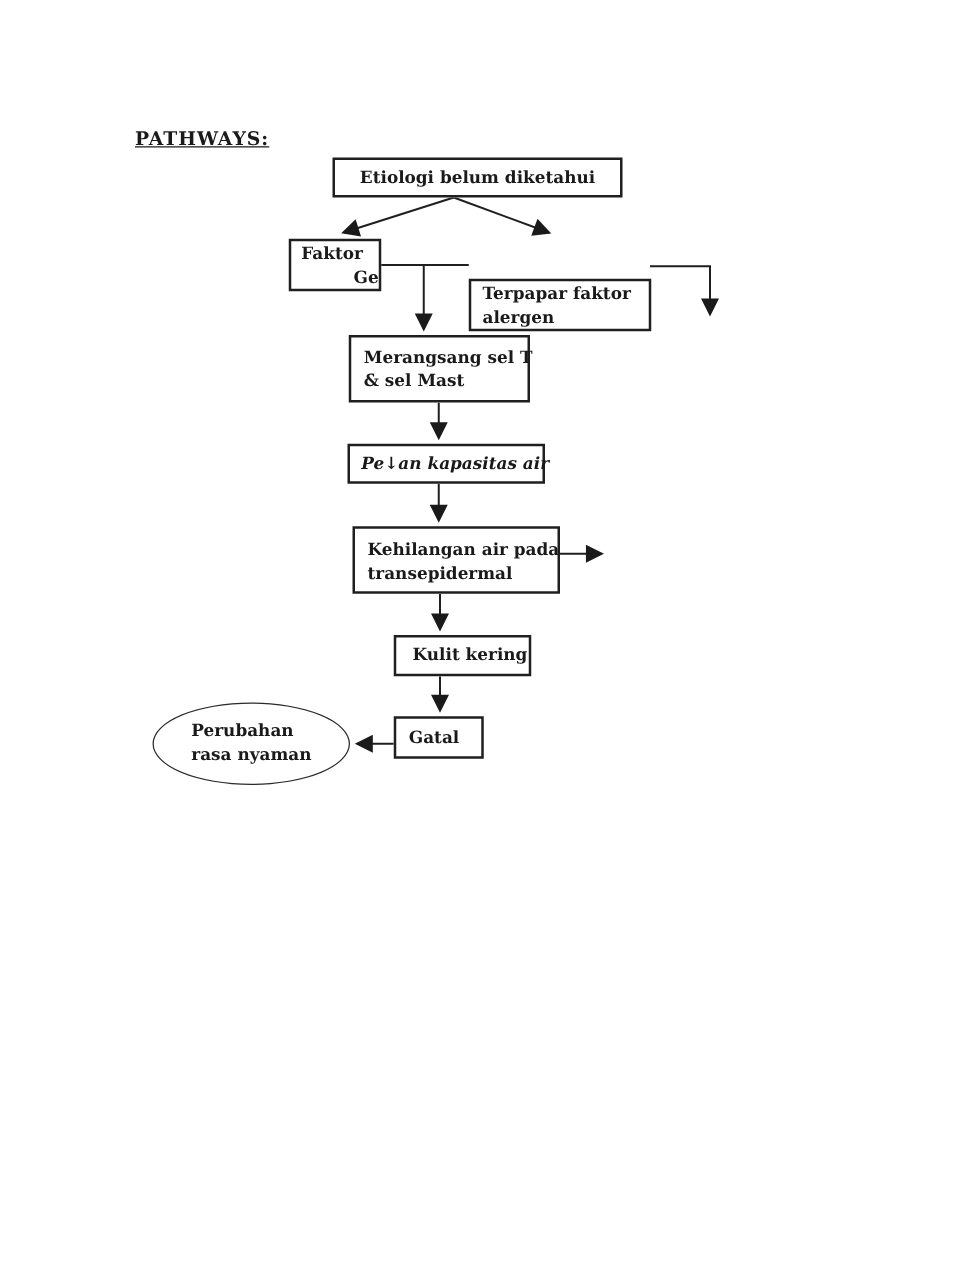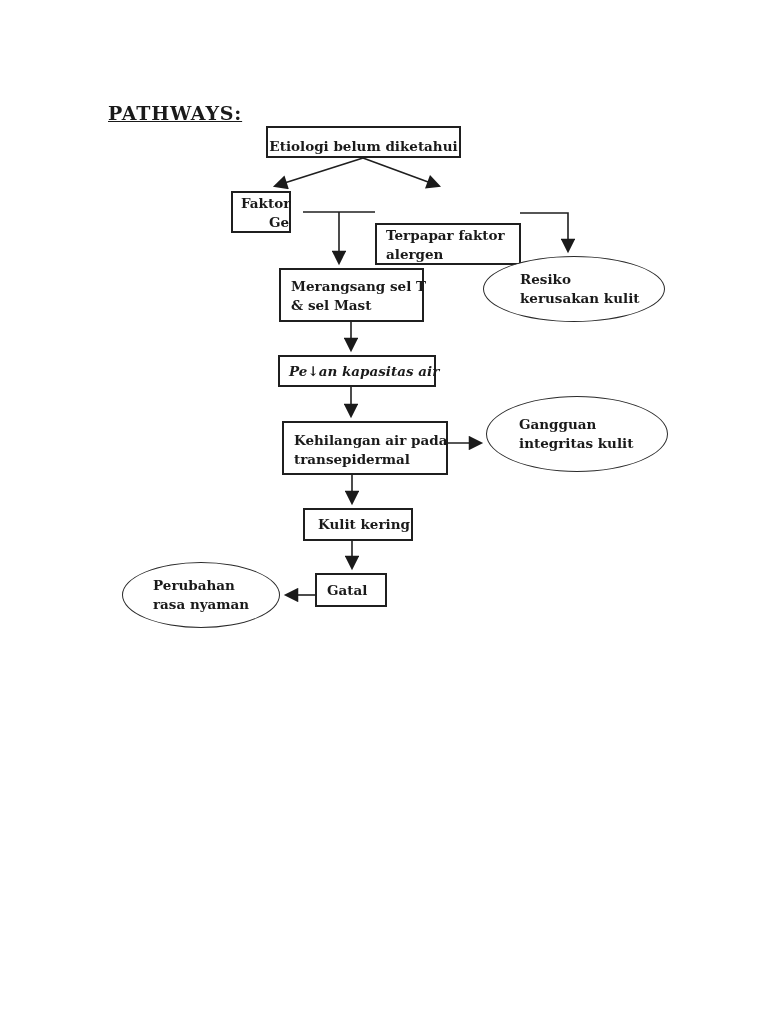--- a/index.html
+++ b/index.html
@@ -21,21 +21,21 @@
     left: 0;
     top: 0;
     width: 768px;
     height: 1024px;
   }
   .title {
     position: absolute;
     left: 108px;
     top: 102px;
     margin: 0;
-    font-size: 19px;
+    font-size: 15px;
     font-weight: bold;
     letter-spacing: 0.8px;
     text-decoration: underline;
     color: #1a1a1a;
   }
   .node {
     position: absolute;
     box-sizing: border-box;
     background: #ffffff;
     font-size: 13.5px;
@@ -55,28 +55,28 @@
     justify-content: center;
   }
   .vcenter {
     display: flex;
     flex-direction: column;
     justify-content: center;
   }
   .center { text-align: center; }
   .ln { display: block; }
   
-  .n-etiologi   { left: 266px; top: 126px; width: 195px; height: 32px; justify-content: flex-end; }
-  .n-faktor     { left: 231px; top: 191px; width: 60px;  height: 42px; padding: 1px 0 0 8px; }
+  .n-etiologi   { left: 266px; top: 126px; width: 232px; height: 32px; }
+  .n-faktor     { left: 231px; top: 191px; width: 74px;  height: 42px; padding: 1px 0 0 8px; }
   .n-faktor .ln2 { padding-left: 22px; text-align: right; }
   .n-terpapar   { left: 375px; top: 191px; width: 146px; height: 42px; padding: 1px 0 0 9px; margin-top: 32px; }
   .n-merangsang { left: 279px; top: 268px; width: 145px; height: 54px; padding: 7px 0 14px 10px; }
   .n-pean       { left: 278px; top: 355px; width: 158px; height: 32px; padding-left: 9px; font-style: italic; }
   .n-kehilangan { left: 282px; top: 421px; width: 166px; height: 54px; padding: 8px 0 0 10px; }
-  .n-kulit      { left: 303px; top: 508px; width: 110px; height: 33px; padding-left: 13px; }
+  .n-kulit      { left: 315px; top: 508px; width: 110px; height: 33px; padding-left: 13px; }
   .n-gatal      { left: 315px; top: 573px; width: 72px;  height: 34px; padding-left: 10px; }
   .n-resiko     { left: 483px; top: 256px; width: 182px; height: 66px; padding-left: 36px; }
   .n-gangguan   { left: 486px; top: 396px; width: 182px; height: 76px; padding-left: 32px; }
   .n-perubahan  { left: 122px; top: 562px; width: 158px; height: 66px; padding-left: 30px; }
 </style>
 </head>
 <body>
 
 <div class="page">
 
@@ -110,43 +110,35 @@
   <div class="node rect n-faktor">
     <span class="ln">Faktor</span>
     <span class="ln ln2">Ge</span>
   </div>
 
   <div class="node rect n-terpapar">
     <span class="ln">Terpapar faktor</span>
     <span class="ln">alergen</span>
   </div>
 
-  <div class="node ellipse n-resiko">
-    <span class="ln">Resiko</span>
-    <span class="ln">kerusakan kulit</span>
-  </div>
 
   <div class="node rect n-merangsang">
     <span class="ln">Merangsang sel T</span>
     <span class="ln">&amp; sel Mast</span>
   </div>
 
   <div class="node rect vcenter n-pean">
     <span class="ln">Pe↓an kapasitas air</span>
   </div>
 
   <div class="node rect n-kehilangan">
     <span class="ln">Kehilangan air pada</span>
     <span class="ln">transepidermal</span>
   </div>
 
-  <div class="node ellipse n-gangguan">
-    <span class="ln">Gangguan</span>
-    <span class="ln">integritas kulit</span>
-  </div>
 
   <div class="node rect vcenter n-kulit">
     <span class="ln">Kulit kering</span>
   </div>
 
   <div class="node rect vcenter n-gatal">
     <span class="ln">Gatal</span>
   </div>
 
   <div class="node ellipse n-perubahan">

